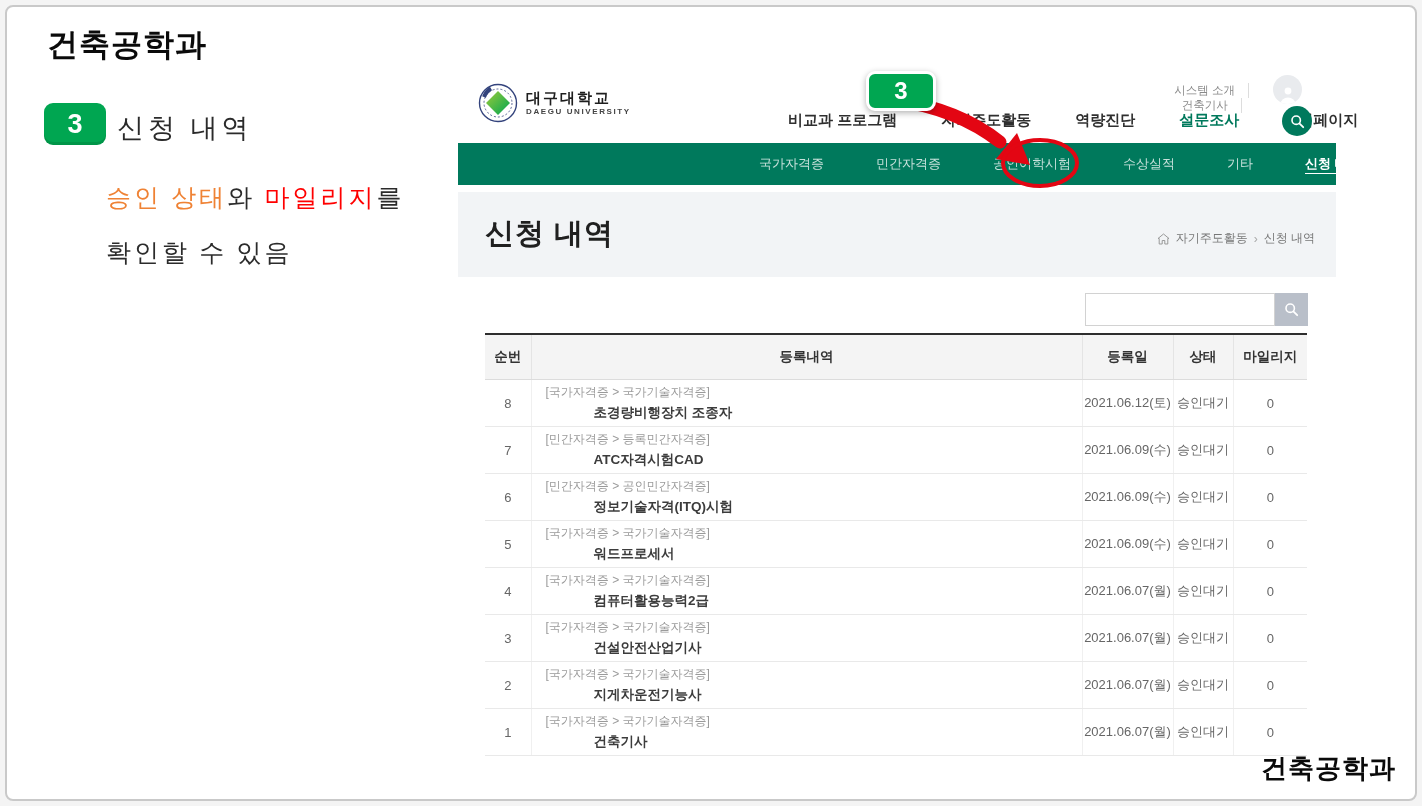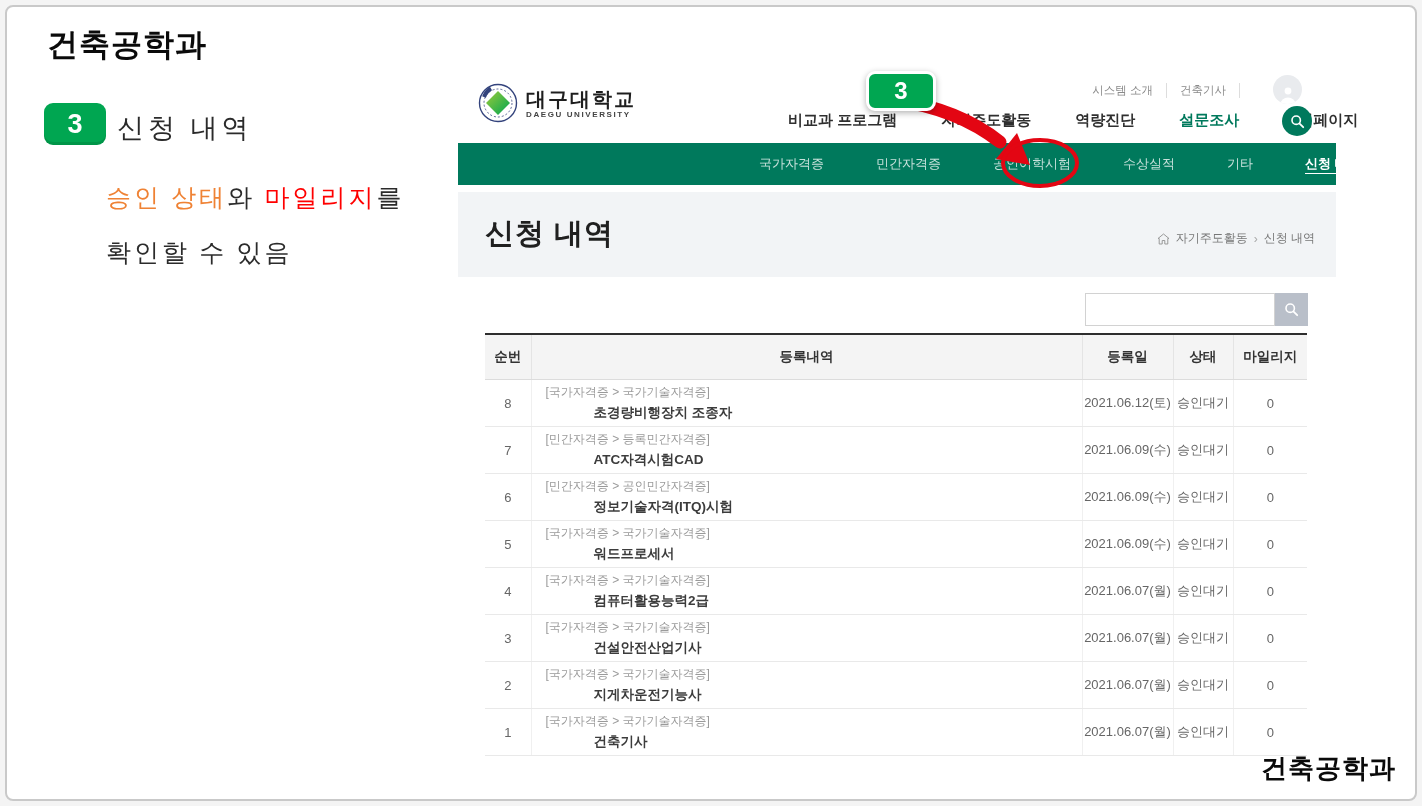--- a/index.html
+++ b/index.html
@@ -34,24 +34,24 @@
   .redtxt { color:#ff0000; }
   .slide-footer {
     position:absolute; right:26px; top:751px;
     font-size:26px; font-weight:900; color:#0a0a0a; letter-spacing:1px;
   }
 
   
   .shot { position:absolute; left:458px; top:70px; width:878px; height:690px; background:#fff; }
 
   .logo { position:absolute; left:20px; top:13px; display:flex; align-items:center; gap:8px; cursor:pointer; }
-  .logo-kr { font-size:20px; font-weight:800; color:#1e1e1e; letter-spacing:2px; line-height:1.1; }
+  .logo-kr { font-size:15px; font-weight:800; color:#1e1e1e; letter-spacing:2px; line-height:1.1; }
   .logo-en { font-size:8px; letter-spacing:1.6px; color:#444; font-weight:700; }
 
-  .util { position:absolute; top:13px; right:96px; display:flex; font-size:11.5px; color:#8a8a8a; }
+  .util { position:absolute; top:13px; right:87px; display:flex; align-items:center; font-size:11.5px; color:#8a8a8a;flex-direction:column; }
   .util span { padding:0 13px; border-right:1px solid #ddd; cursor:pointer; }
 
   .avatar {
     position:absolute; top:5px; right:34px; width:29px; height:29px; border-radius:50%;
     background:#e9ebee; overflow:hidden; display:flex; align-items:flex-end; justify-content:center; cursor:pointer;
   }
 
   .main-nav {
     position:absolute; top:41px; left:330px; display:flex; gap:44px;
     font-size:15px; font-weight:700; color:#2f2f2f; white-space:nowrap;

